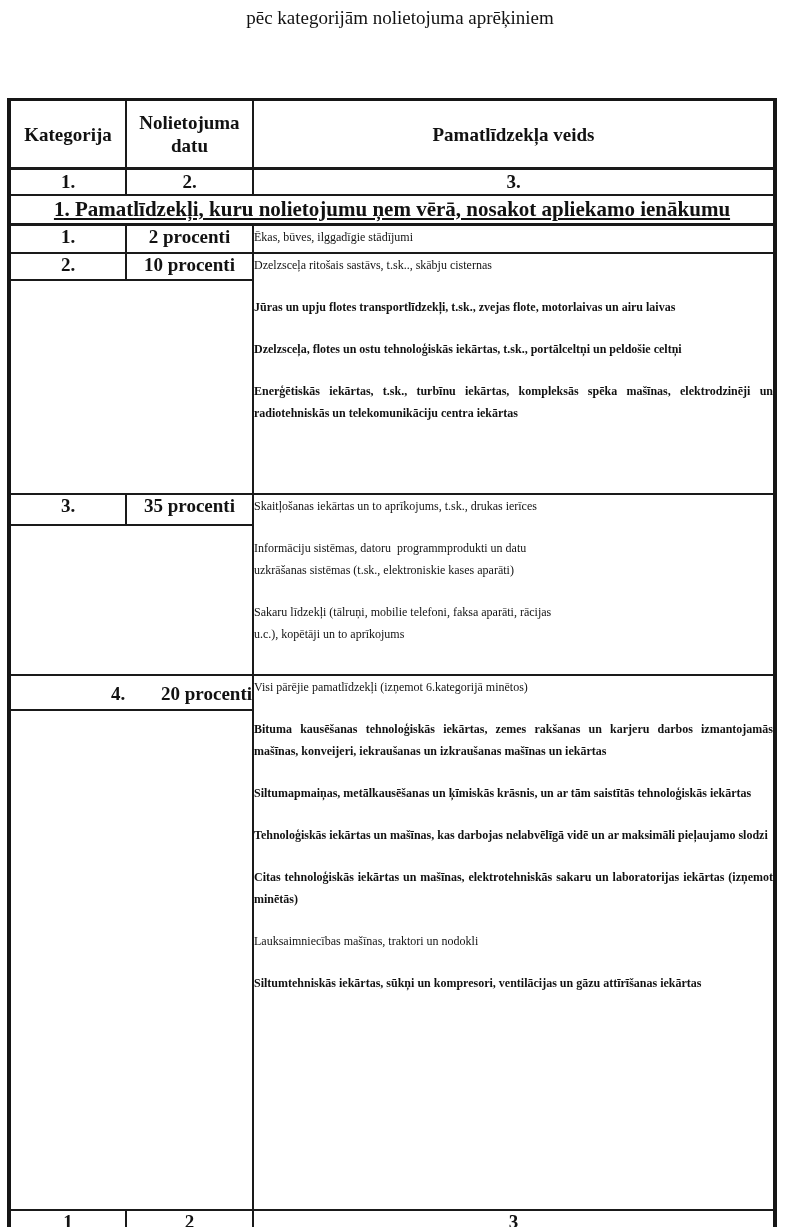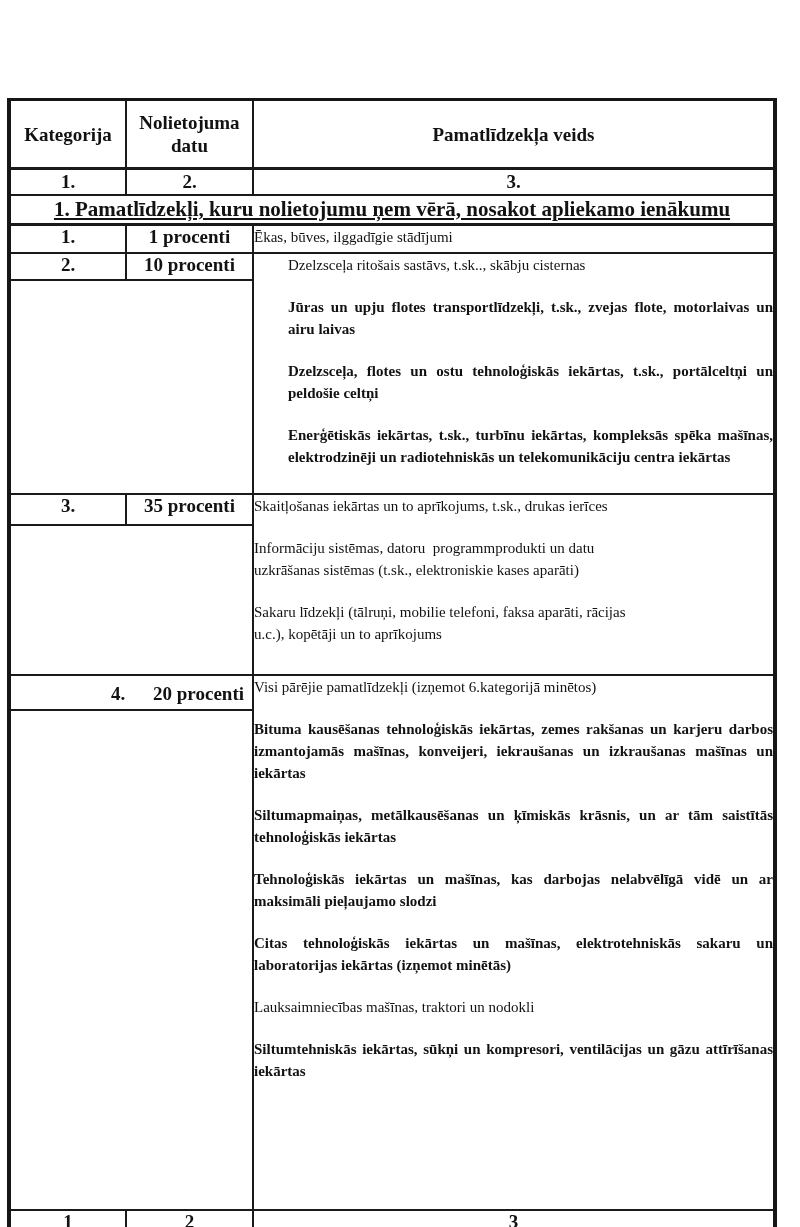--- a/index.html
+++ b/index.html
@@ -79,26 +79,26 @@
     font-size: 19px;
     line-height: 22px;
     font-weight: bold;
     text-align: center;
     vertical-align: top;
     padding-top: 3px;
   }
   td.c-desc {
     vertical-align: top;
     padding: 2px 8px 0 10px;
-    font-size: 15px;
+    font-size: 12px;
     line-height: 22px;
     margin-left: 23px;
   }
   td.c-desc .cellbox { overflow: hidden; }
-  .box-cat2 { height: 234px; padding-left: 34px; }
+  .box-cat2 { height: 234px; }
   .box-cat3 { height: 176px; }
   .box-cat4 { height: 528px; }
   td.c-desc p { margin: 0; }
   td.c-desc p + p { margin-top: 20px; }
   p.j { text-align: justify; font-weight: bold; }
   p.pre { white-space: pre-wrap; }
   tr.r-cat1  { height: 28px; }
   tr.r-cat2a { height: 27px; }
   tr.r-cat2b { height: 214px; }
   tr.r-cat3a { height: 31px; }
@@ -108,33 +108,34 @@
   td.spacer { vertical-align: top; }
   .c4wrap {
     display: flex;
     align-items: flex-start;
     padding-top: 3px;
     font-size: 19px;
     line-height: 22px;
     font-weight: bold;
   }
   .c4num { margin-left: 100px; }
-  .c4rate { margin-left: auto; padding-right: 8px; }
+  .c4rate { margin-left: auto; }
   tr.r-bottom { height: 24px; }
   tr.r-bottom td {
     font-size: 19px;
     font-weight: bold;
     text-align: center;
     vertical-align: middle;
   }
 </style>
 </head>
 <body>
 
 <div class="titleblock">
+  <div class="doc-sub">pēc kategorijām nolietojuma aprēķiniem</div>
 </div>
 
 <table class="sheet">
   <colgroup>
     <col style="width:117px">
     <col style="width:127px">
     <col>
   </colgroup>
   <tbody>
     <tr class="r-header">
@@ -146,21 +147,21 @@
       <td>1.</td>
       <td>2.</td>
       <td>3.</td>
     </tr>
     <tr class="r-section">
       <td colspan="3">1. Pamatlīdzekļi, kuru nolietojumu ņem vērā, nosakot apliekamo ienākumu</td>
     </tr>
 
     <tr class="r-cat1">
       <td class="c-cat">1.</td>
-      <td class="c-rate">1 procenti</td>
+      <td class="c-rate">2 procenti</td>
       <td class="c-desc">
         <p>Ēkas, būves, ilggadīgie stādījumi</p>
       </td>
     </tr>
 
     <tr class="r-cat2a">
       <td class="c-cat">2.</td>
       <td class="c-rate">10 procenti</td>
       <td class="c-desc" rowspan="2">
         <div class="cellbox box-cat2">

